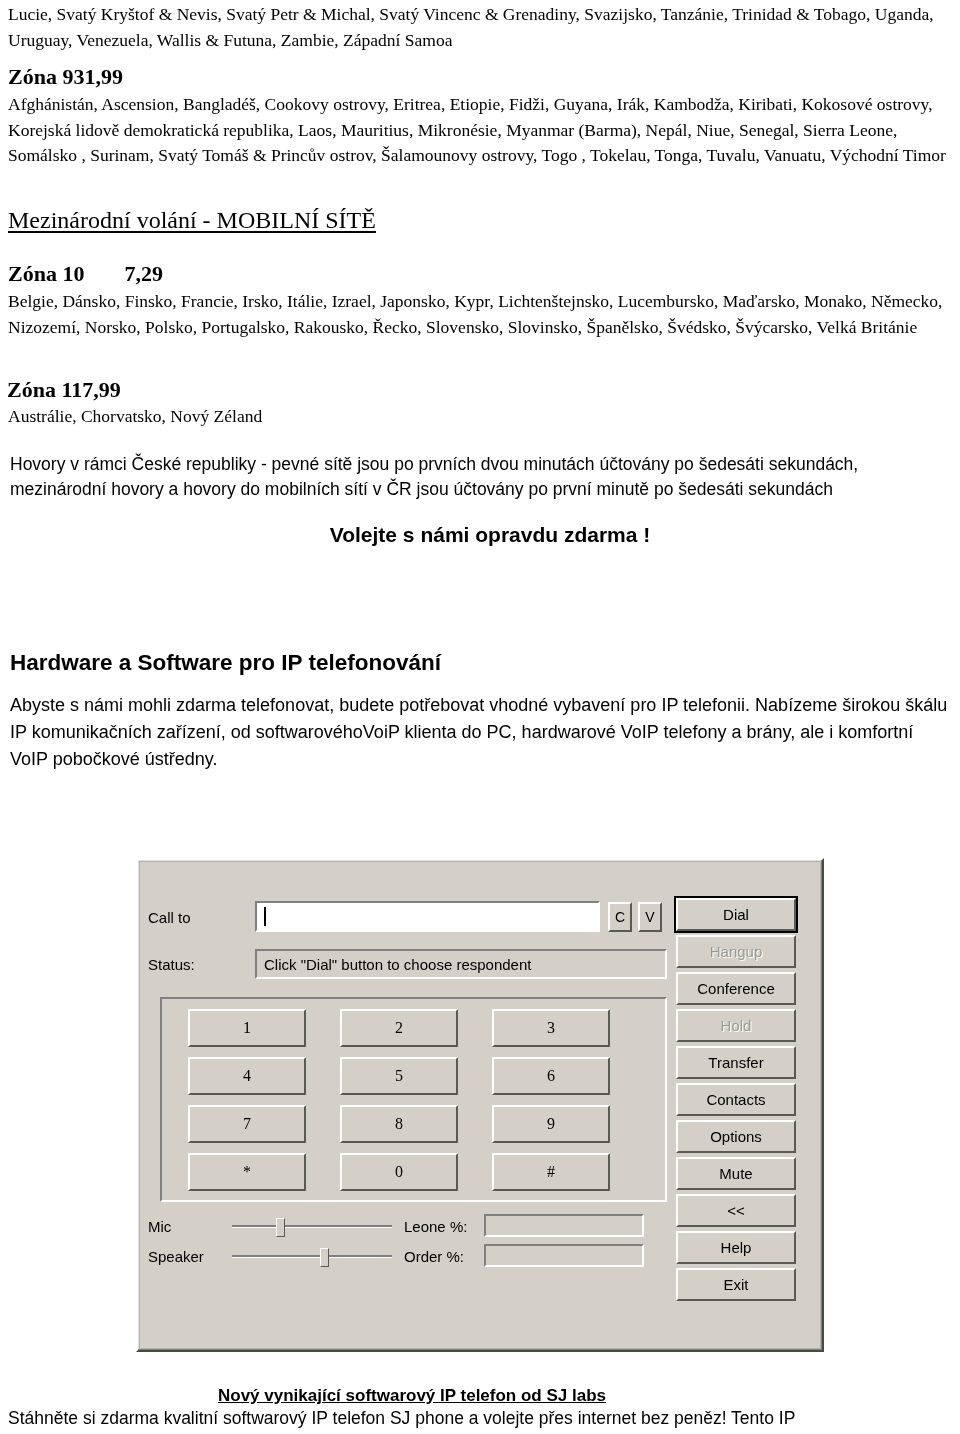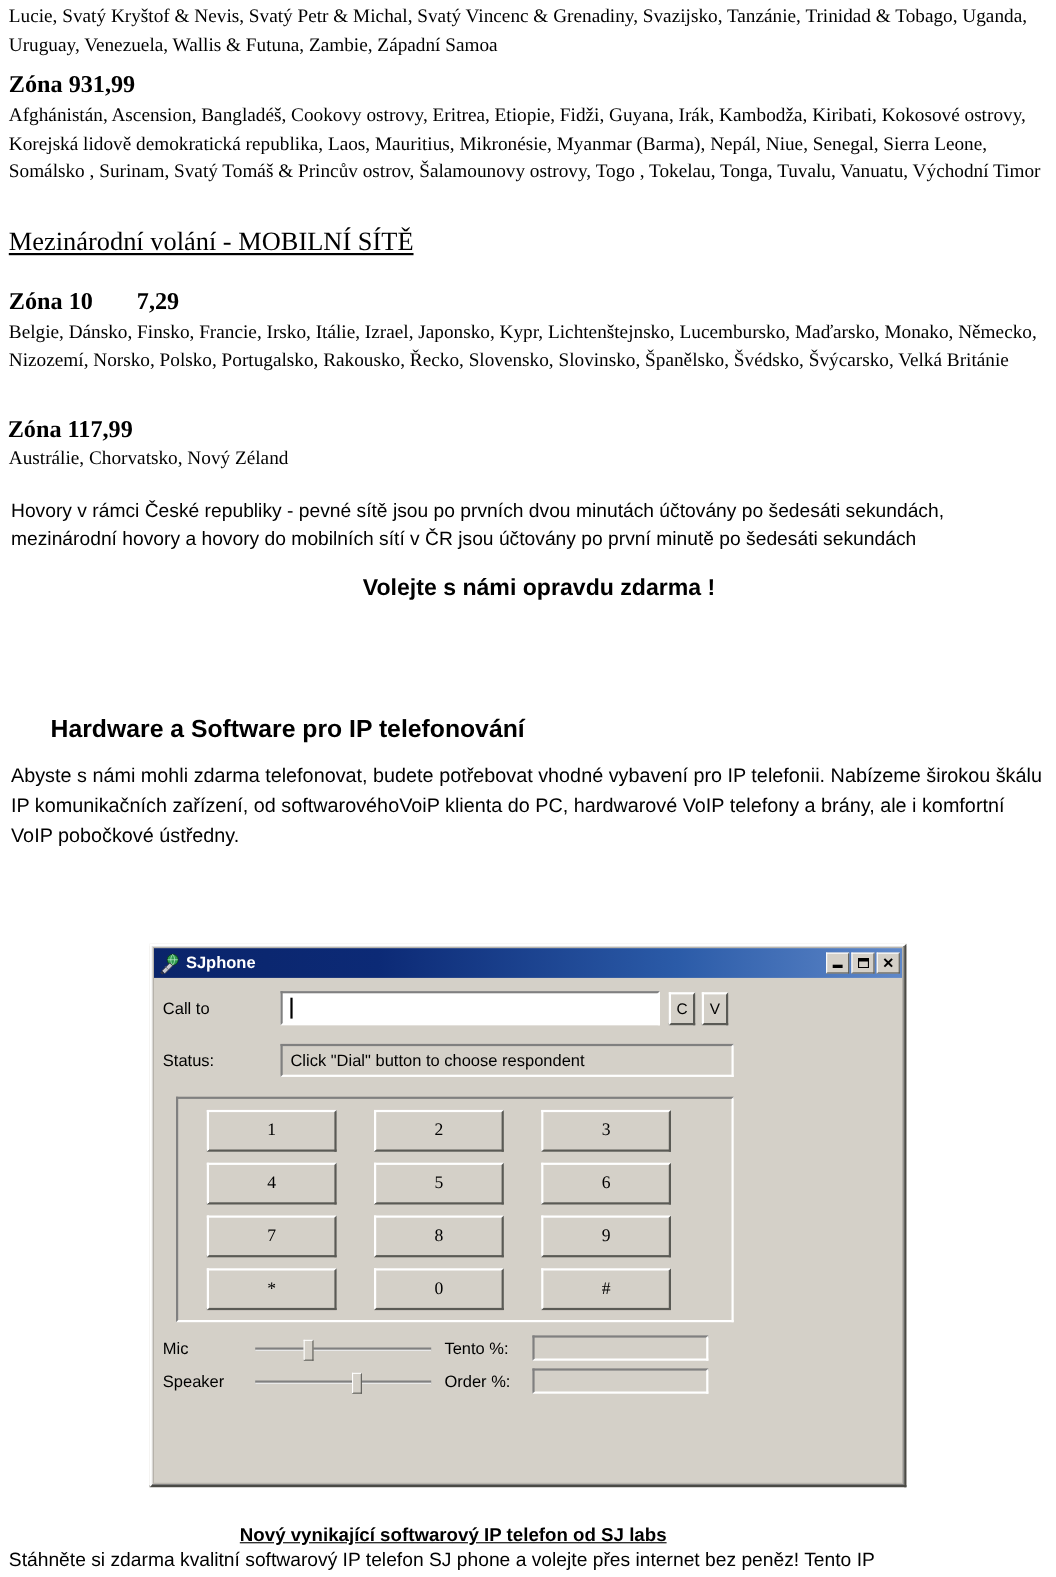--- a/index.html
+++ b/index.html
@@ -69,21 +69,20 @@
     text-align: center;
     color: #000;
   }
 
   .h2-sans {
     font-family: "Liberation Sans", sans-serif;
     font-weight: bold;
     font-size: 22.5px;
     line-height: 30px;
     color: #000;
-    margin-left: 36px;
   }
 
   .footer-bold {
     font-family: "Liberation Sans", sans-serif;
     font-weight: bold;
     font-size: 17px;
     line-height: 24px;
     text-align: center;
   }
   .footer-plain {
@@ -352,41 +351,20 @@
 
   <div class="sans-body" style="position:absolute; left:10px; top:692px; width:944px; font-size:18px; line-height:27px;">Abyste s námi mohli zdarma telefonovat, budete potřebovat vhodné vybavení pro IP telefonii. Nabízeme širokou škálu IP komunikačních zařízení, od softwarovéhoVoiP klienta do PC, hardwarové VoIP telefony a brány, ale i komfortní VoIP pobočkové ústředny.</div>
 
   <div class="footer-bold" style="position:absolute; left:0px; top:1384px; width:824px;text-decoration:underline;">Nový vynikající softwarový IP telefon od SJ labs</div>
   <div class="footer-plain" style="position:absolute; left:8px; top:1406px; width:955px;">Stáhněte si zdarma kvalitní softwarový IP telefon SJ phone a volejte přes internet bez peněz! Tento IP</div>
 </div>
 
 <div class="winbox">
   <div class="winbox-inner"></div>
 
-  <div class="titlebar">
-    <span class="titlebar-icon">
-      <svg width="20" height="20" viewBox="0 0 20 20" aria-hidden="true">
-        <circle cx="13" cy="6.5" r="5" fill="#2f9b4e" stroke="#0a3b18" stroke-width="0.8"></circle>
-        <path d="M8.4 6.5 h9.2 M13 1.6 c2.3 2.8 2.3 7 0 9.8 M13 1.6 c-2.3 2.8 -2.3 7 0 9.8" stroke="#b8e7c6" stroke-width="0.7" fill="none"></path>
-        <path d="M3.2 16.6 L10.4 9.4 l2.6 2.6 L5.8 19.2 z" fill="#c8c8d0" stroke="#3a3a44" stroke-width="0.8"></path>
-        <path d="M2.2 17.6 L4.2 19.6" stroke="#3a3a44" stroke-width="1.4"></path>
-        <path d="M6.0 12.4 L9.4 15.8" stroke="#6a6a78" stroke-width="0.8"></path>
-      </svg>
-    </span>
-    <span class="titlebar-title">SJphone</span>
-    <span class="win-ctrls">
-      <span class="win-btn">
-        <span class="glyph-min"></span>
-      </span>
-      <span class="win-btn">
-        <span class="glyph-max"></span>
-      </span>
-      <span class="win-btn">✕</span>
-    </span>
-  </div>
 
   <div class="client">
 
     <div class="row-label" style="left:6px; top:17px;">Call to</div>
     <div class="callto-field sunken">
       <span class="caret"></span>
       <span style="font-size:15px;"></span>
     </div>
     <div class="minibtn" style="left:466px; top:10px;">C</div>
     <div class="minibtn" style="left:496px; top:10px;">V</div>
@@ -404,27 +382,40 @@
         <div class="key">6</div>
         <div class="key">7</div>
         <div class="key">8</div>
         <div class="key">9</div>
         <div class="key">*</div>
         <div class="key">0</div>
         <div class="key">#</div>
       </div>
     </div>
 
+    <div class="sidebar-btns">
+      <div class="sbtn default">Dial</div>
+      <div class="sbtn disabled">Hangup</div>
+      <div class="sbtn">Conference</div>
+      <div class="sbtn disabled">Hold</div>
+      <div class="sbtn">Transfer</div>
+      <div class="sbtn">Contacts</div>
+      <div class="sbtn">Options</div>
+      <div class="sbtn">Mute</div>
+      <div class="sbtn">&lt;&lt;</div>
+      <div class="sbtn">Help</div>
+      <div class="sbtn">Exit</div>
+    </div>
 
     <div class="slider-row" style="left:6px; top:326px;">Mic</div>
     <div style="position:absolute; left:90px; top:324px; width:160px; height:22px;">
       <div class="track" style="left:0px; top:9px; width:160px;"></div>
       <div class="thumb" style="left:44px; top:2px;"></div>
     </div>
-    <div class="slider-row" style="left:262px; top:326px;">Tento %:</div>
+    <div class="slider-row" style="left:262px; top:326px;">Leone %:</div>
     <div class="stat-field" style="left:342px; top:322px; width:160px;">
       <span style="font-size:14px; padding-left:4px;"></span>
     </div>
 
     <div class="slider-row" style="left:6px; top:356px;">Speaker</div>
     <div style="position:absolute; left:90px; top:354px; width:160px; height:22px;">
       <div class="track" style="left:0px; top:9px; width:160px;"></div>
       <div class="thumb" style="left:88px; top:2px;"></div>
     </div>
     <div class="slider-row" style="left:262px; top:356px;">Order %:</div>

